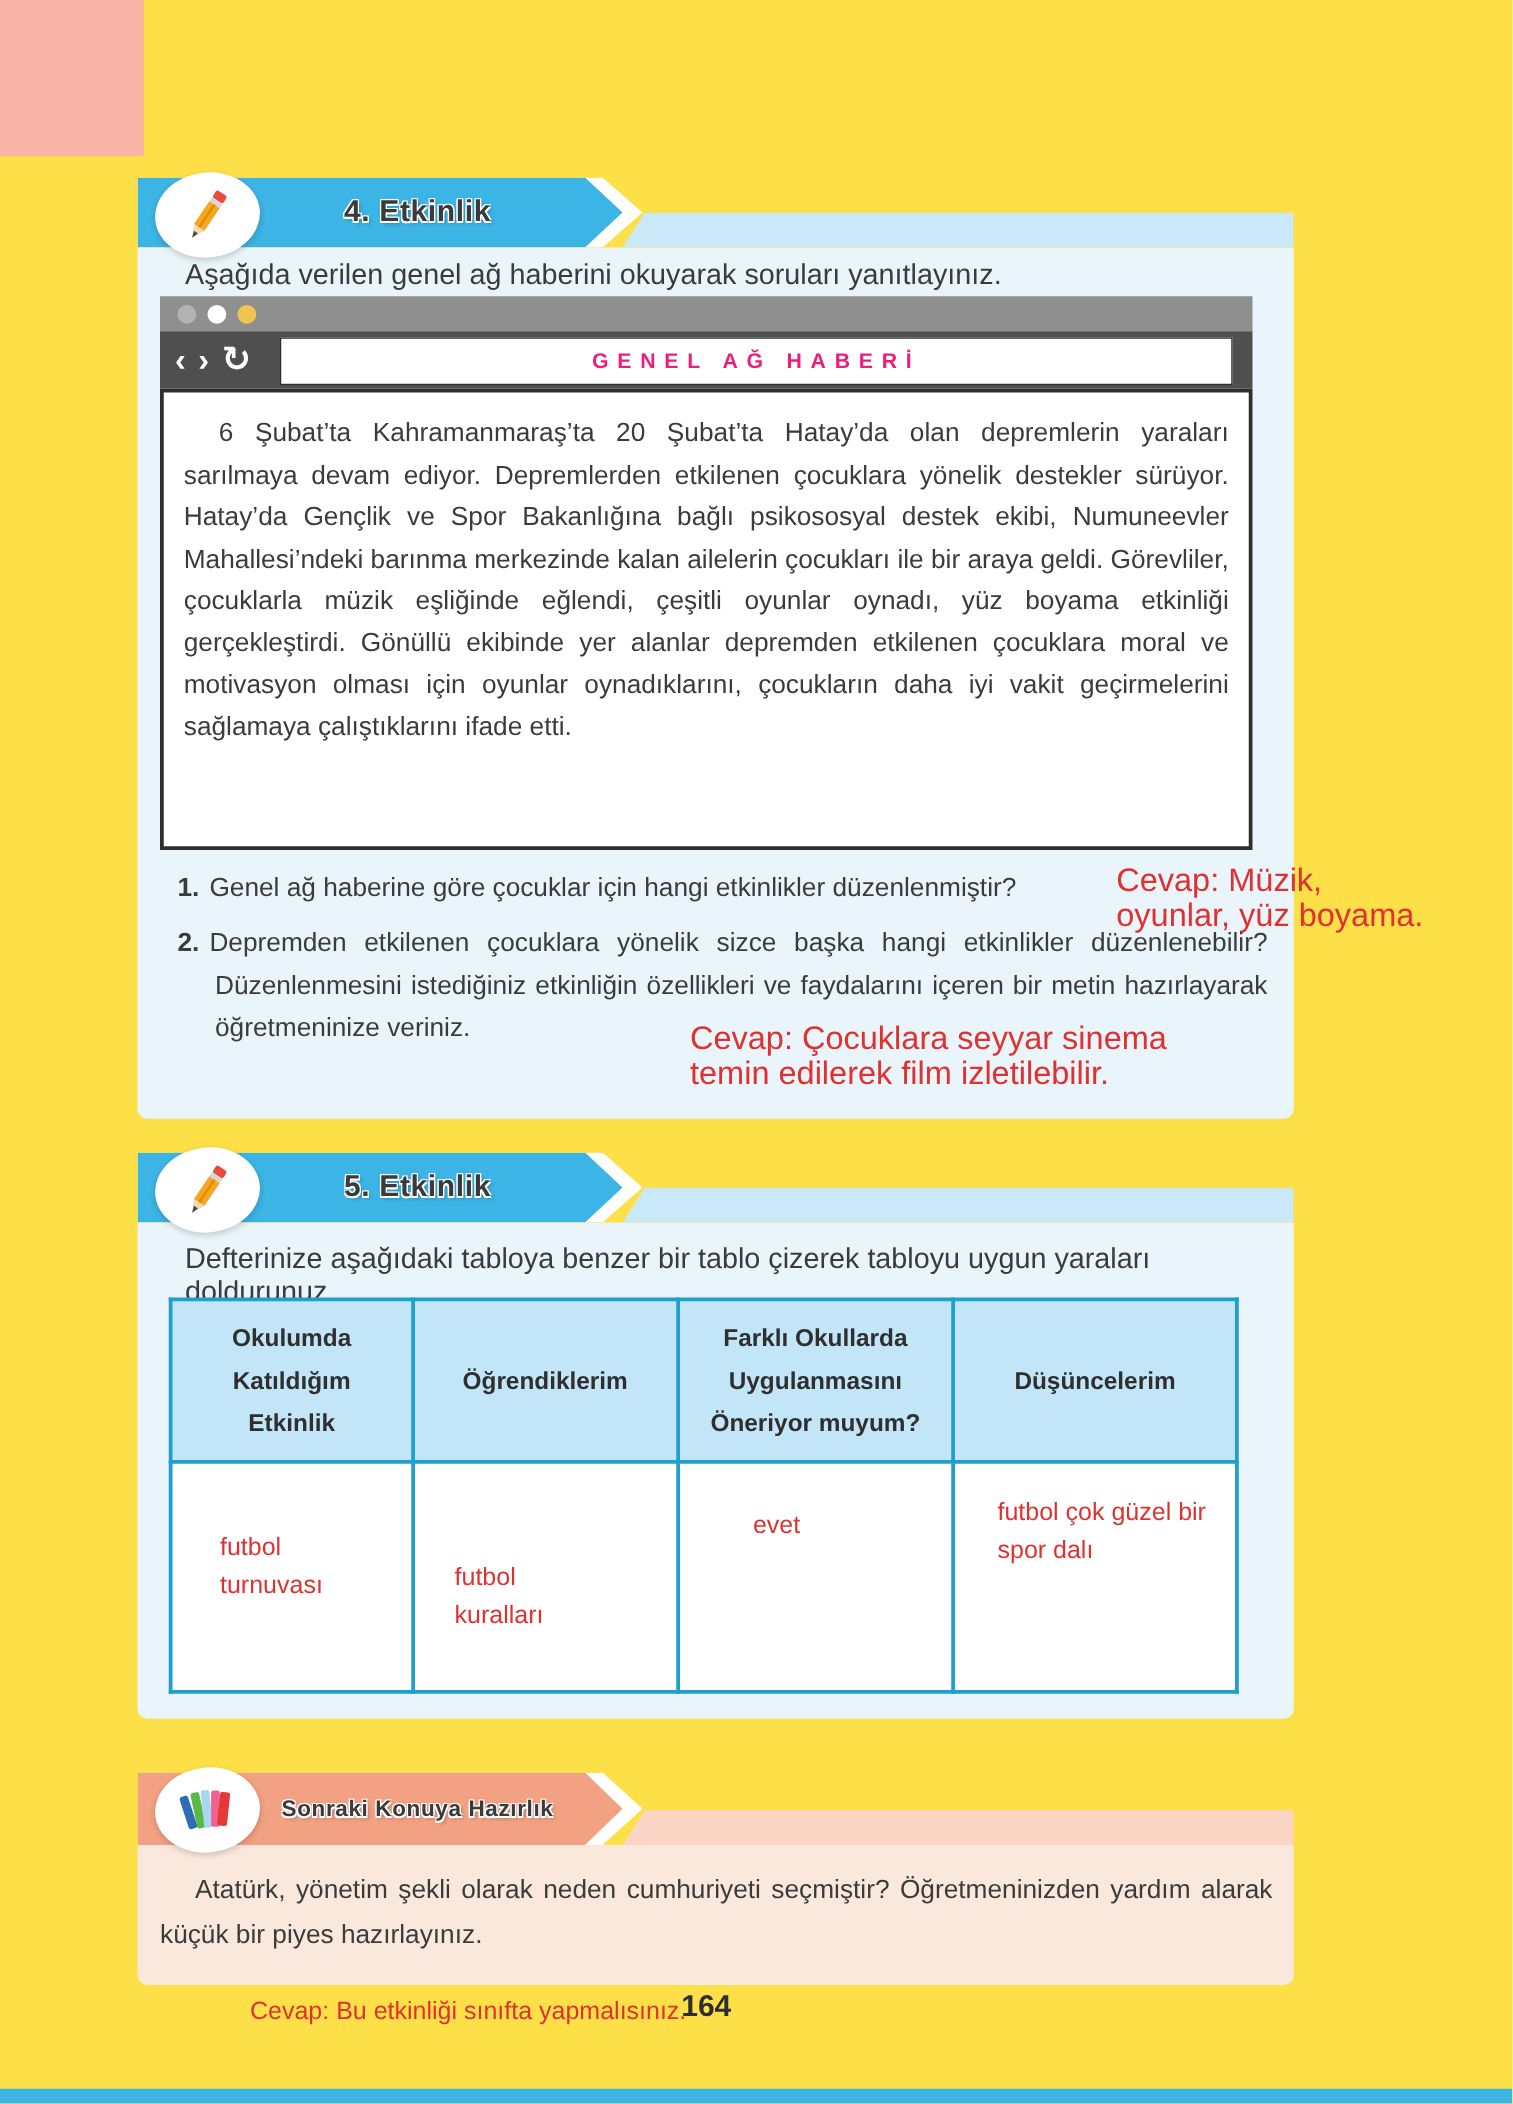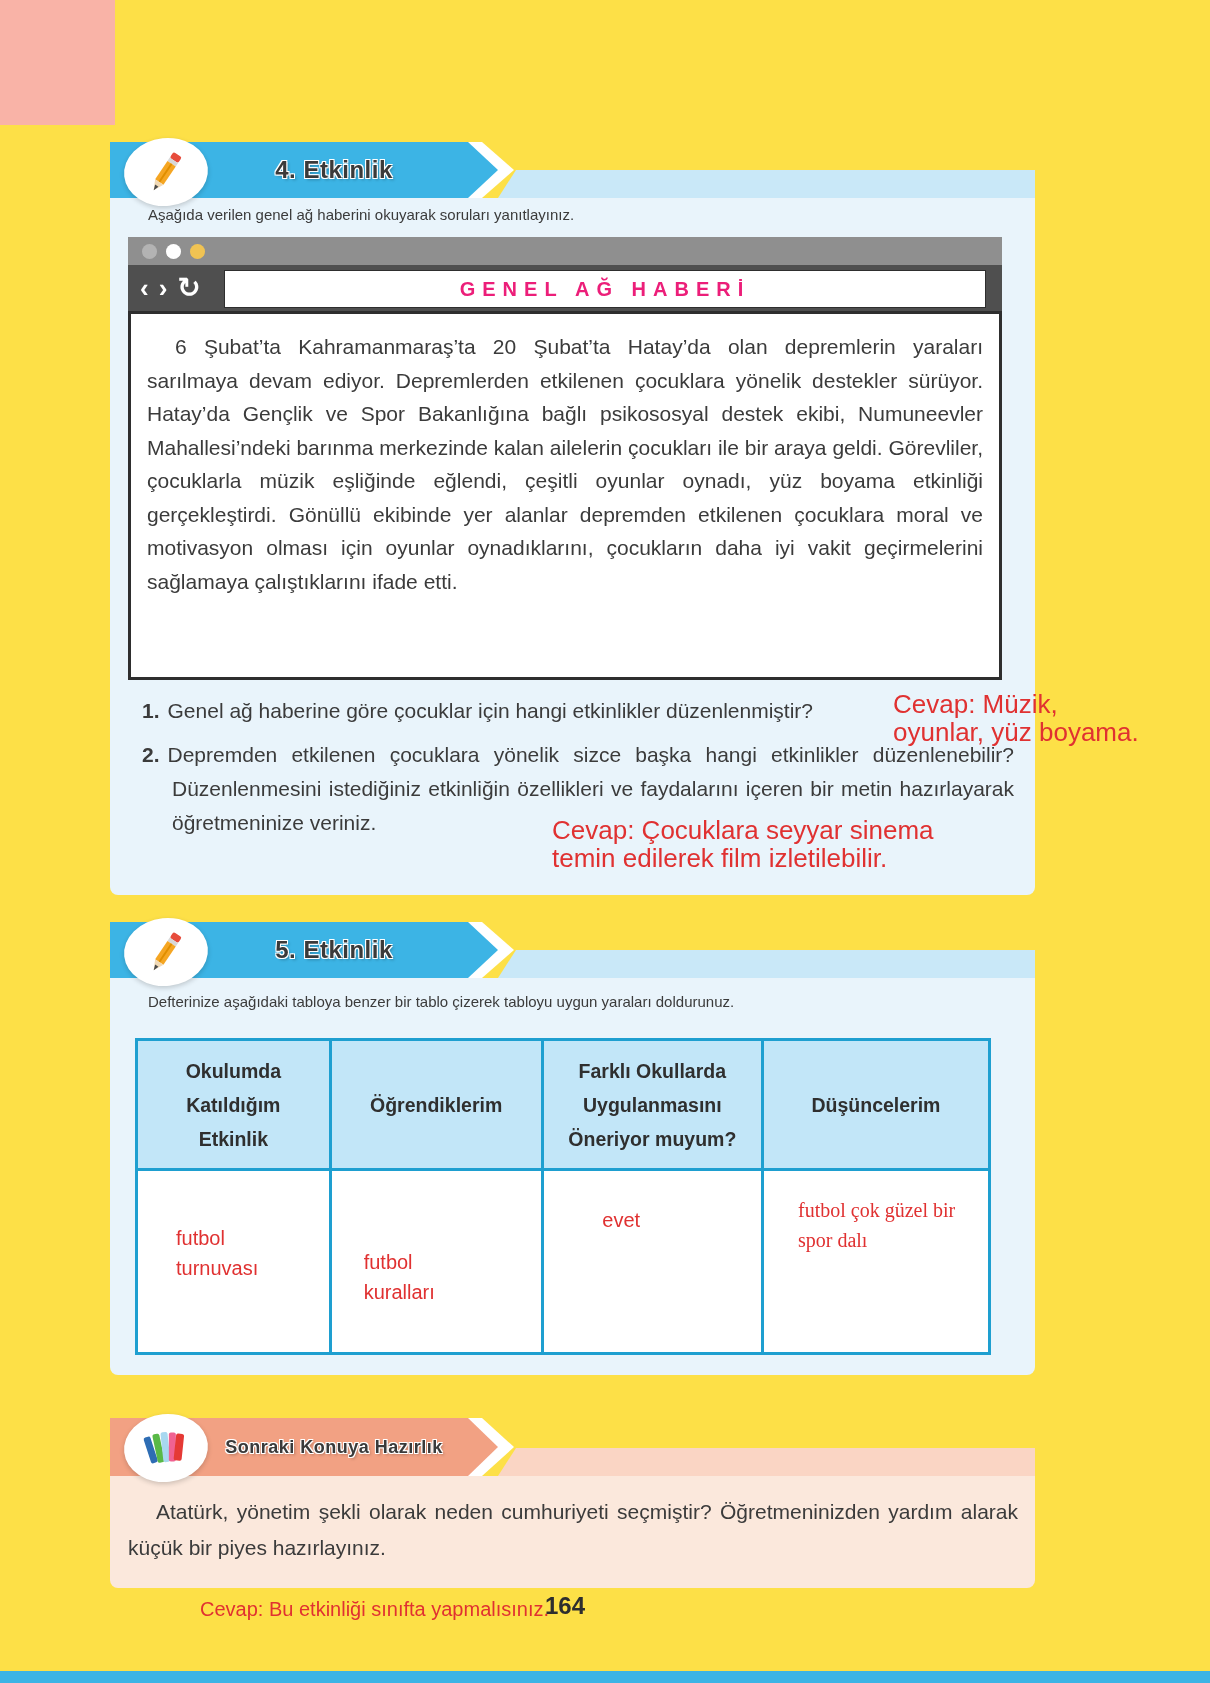--- a/index.html
+++ b/index.html
@@ -37,55 +37,55 @@
   .icon-circle{position:absolute;width:84px;height:68px;background:#fff;border-radius:50%;
     display:flex;align-items:center;justify-content:center;transform:rotate(-6deg);
     box-shadow:0 2px 5px rgba(0,0,0,.18);}
   .icon-circle svg{width:48px;height:48px;}
 
   
   .panel{position:absolute;left:110px;width:925px;border-radius:0 0 8px 8px;}
   .panel-blue{background:var(--panel-blue);}
   .panel-peach{background:var(--panel-peach);}
 
-  .intro-text{position:absolute;font-size:15px;color:var(--ink);}
+  .intro-text{position:absolute;font-size:23px;color:var(--ink);}
 
   
   .browser{position:absolute;left:128px;top:237px;width:874px;}
   .browser-titlebar{height:28px;background:#8F8F8F;display:flex;align-items:center;padding-left:14px;gap:9px;}
   .dot{width:15px;height:15px;border-radius:50%;}
   .dot-gray{background:#B3B3B3;}
   .dot-white{background:#FFFFFF;}
   .dot-yellow{background:#F0C353;}
   .browser-navbar{height:46px;background:#4F4F4F;display:flex;align-items:center;padding-left:12px;position:relative;}
   .nav-glyph{color:#fff;font-size:26px;font-weight:bold;line-height:1;margin-right:10px;}
   .refresh-glyph{font-size:28px;margin-right:12px;}
   .address-bar{position:absolute;left:96px;right:16px;top:5px;height:38px;background:#fff;
     border:1px solid #2e2e2e;display:flex;align-items:center;justify-content:center;}
-  .address-title{font-size:20px;font-weight:bold;letter-spacing:7px;color:var(--title-pink);}
+  .address-title{font-size:17px;font-weight:bold;letter-spacing:7px;color:var(--title-pink);}
   .browser-body{height:369px;background:#fff;border:3px solid #2E2E2E;padding:16px 16px 10px 16px;}
   .news-article{font-size:21px;line-height:33.5px;text-align:justify;text-indent:28px;color:var(--ink);}
   .news-source{margin-top:6px;font-size:21px;font-weight:bold;text-align:right;color:#2f2f2f;}
 
   
   .question{position:absolute;font-size:21px;line-height:34px;color:var(--ink);
     text-indent:-30px;padding-left:30px;text-align:justify;}
   .q-num{font-weight:bold;margin-right:8px;}
   .red-note{position:absolute;font-size:26px;line-height:28px;color:var(--answer-red);}
 
   
   .activity-table{position:absolute;left:135px;top:1038px;width:856px;border-collapse:collapse;}
   .activity-table th{background:var(--table-header-bg);border:3px solid var(--table-border);
     font-size:19.5px;font-weight:bold;color:#2f2f2f;text-align:center;line-height:34px;height:130px;padding:4px 14px;}
   .activity-table td{background:#fff;border:3px solid var(--table-border);height:184px;vertical-align:top;padding:0;}
   .cell-ans{font-size:20px;line-height:30px;color:var(--answer-red);}
   .ans-0{margin:52px 0 0 38px;width:130px;}
   .ans-1{margin:76px 0 0 32px;width:110px;}
   .ans-2{margin:34px auto 0 auto;text-align:left;width:100px;}
-  .ans-3{margin:24px 0 0 34px;width:190px;font-family:Liberation Serif, serif;}
+  .ans-3{margin:24px 0 0 34px;width:190px;}
 
   
   .next-topic-text{position:absolute;left:128px;top:1494px;width:890px;font-size:21px;line-height:36px;
     text-align:justify;text-indent:28px;color:var(--ink);}
 
   .bottom-answer{position:absolute;left:200px;top:1598px;font-size:20px;color:var(--answer-red);}
   .page-number{position:absolute;left:545px;top:1592px;font-size:24px;font-weight:bold;color:#2e2e2e;}
   .bottom-bar{position:absolute;left:0;top:1671px;width:1210px;height:12px;background:var(--accent-blue);}
 </style>
 </head>

